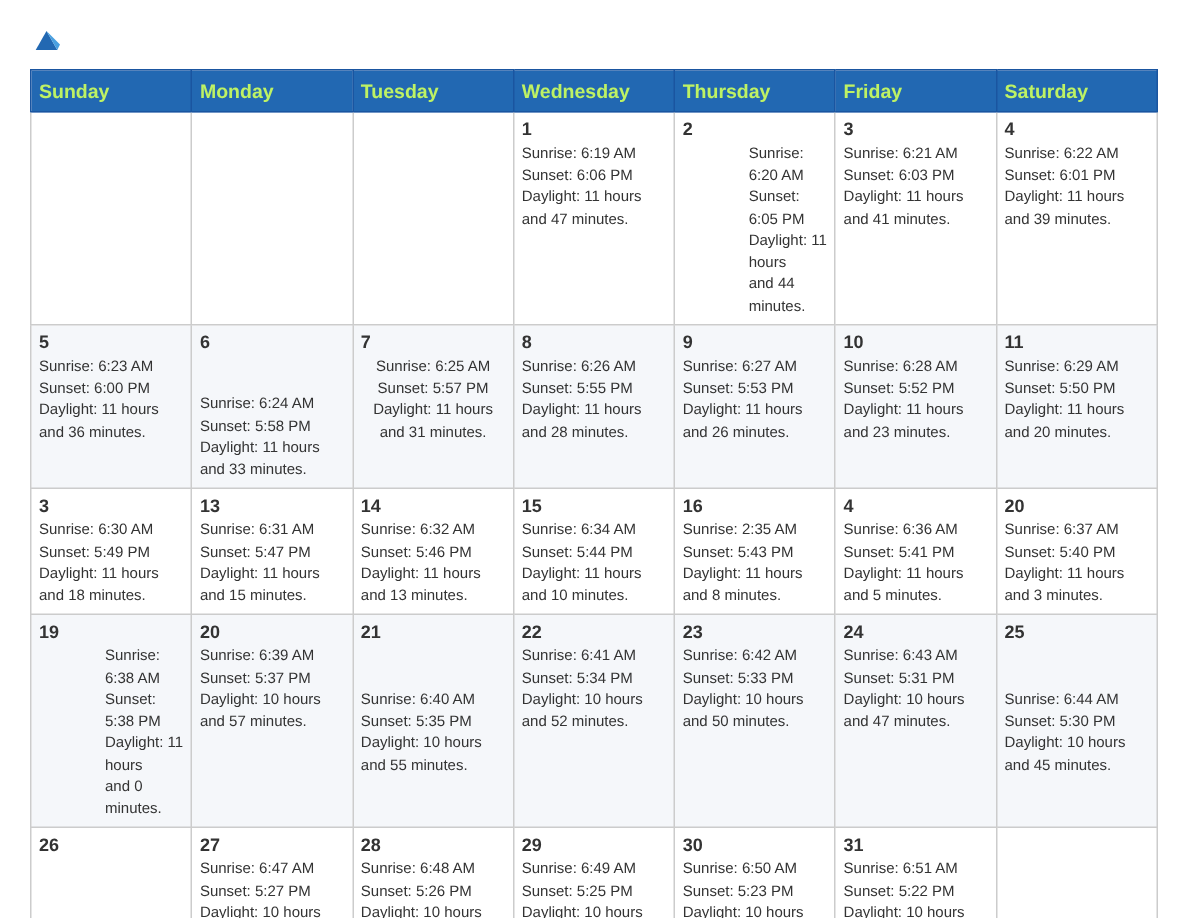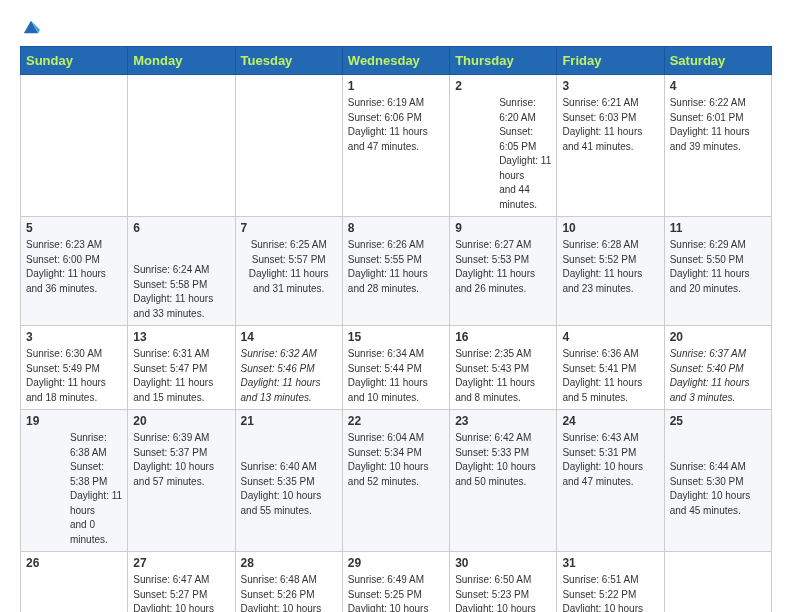--- a/index.html
+++ b/index.html
@@ -230,21 +230,21 @@
           </td>
           <td>
             <span class="day-num">13</span>
             <div class="day-info" style="white-space: pre-line;">Sunrise: 6:31 AM
 Sunset: 5:47 PM
 Daylight: 11 hours
 and 15 minutes.</div>
           </td>
           <td>
             <span class="day-num">14</span>
-            <div class="day-info" style="white-space: pre-line; font-style: italic;">Sunrise: 6:32 AM
+            <div class="day-info" style="white-space: pre-line;">Sunrise: 6:32 AM
 Sunset: 5:46 PM
 Daylight: 11 hours
 and 13 minutes.</div>
           </td>
           <td>
             <span class="day-num">15</span>
             <div class="day-info" style="white-space: pre-line;">Sunrise: 6:34 AM
 Sunset: 5:44 PM
 Daylight: 11 hours
 and 10 minutes.</div>
@@ -258,21 +258,21 @@
           </td>
           <td>
             <span class="day-num">4</span>
             <div class="day-info" style="white-space: pre-line;">Sunrise: 6:36 AM
 Sunset: 5:41 PM
 Daylight: 11 hours
 and 5 minutes.</div>
           </td>
           <td>
             <span class="day-num">20</span>
-            <div class="day-info" style="white-space: pre-line; font-style: italic;">Sunrise: 6:37 AM
+            <div class="day-info" style="white-space: pre-line;">Sunrise: 6:37 AM
 Sunset: 5:40 PM
 Daylight: 11 hours
 and 3 minutes.</div>
           </td>
         </tr>
         <tr>
           <td>
             <span class="day-num">19</span>
             <div class="day-info" style="white-space: pre-line; margin-left: 44px;">Sunrise: 6:38 AM
 Sunset: 5:38 PM
@@ -288,21 +288,21 @@
           </td>
           <td>
             <span class="day-num">21</span>
             <div class="day-info" style="white-space: pre-line; margin-top: 32px;">Sunrise: 6:40 AM
 Sunset: 5:35 PM
 Daylight: 10 hours
 and 55 minutes.</div>
           </td>
           <td>
             <span class="day-num">22</span>
-            <div class="day-info" style="white-space: pre-line;">Sunrise: 6:04 AM
+            <div class="day-info" style="white-space: pre-line;">Sunrise: 6:41 AM
 Sunset: 5:34 PM
 Daylight: 10 hours
 and 52 minutes.</div>
           </td>
           <td>
             <span class="day-num">23</span>
             <div class="day-info" style="white-space: pre-line;">Sunrise: 6:42 AM
 Sunset: 5:33 PM
 Daylight: 10 hours
 and 50 minutes.</div>

